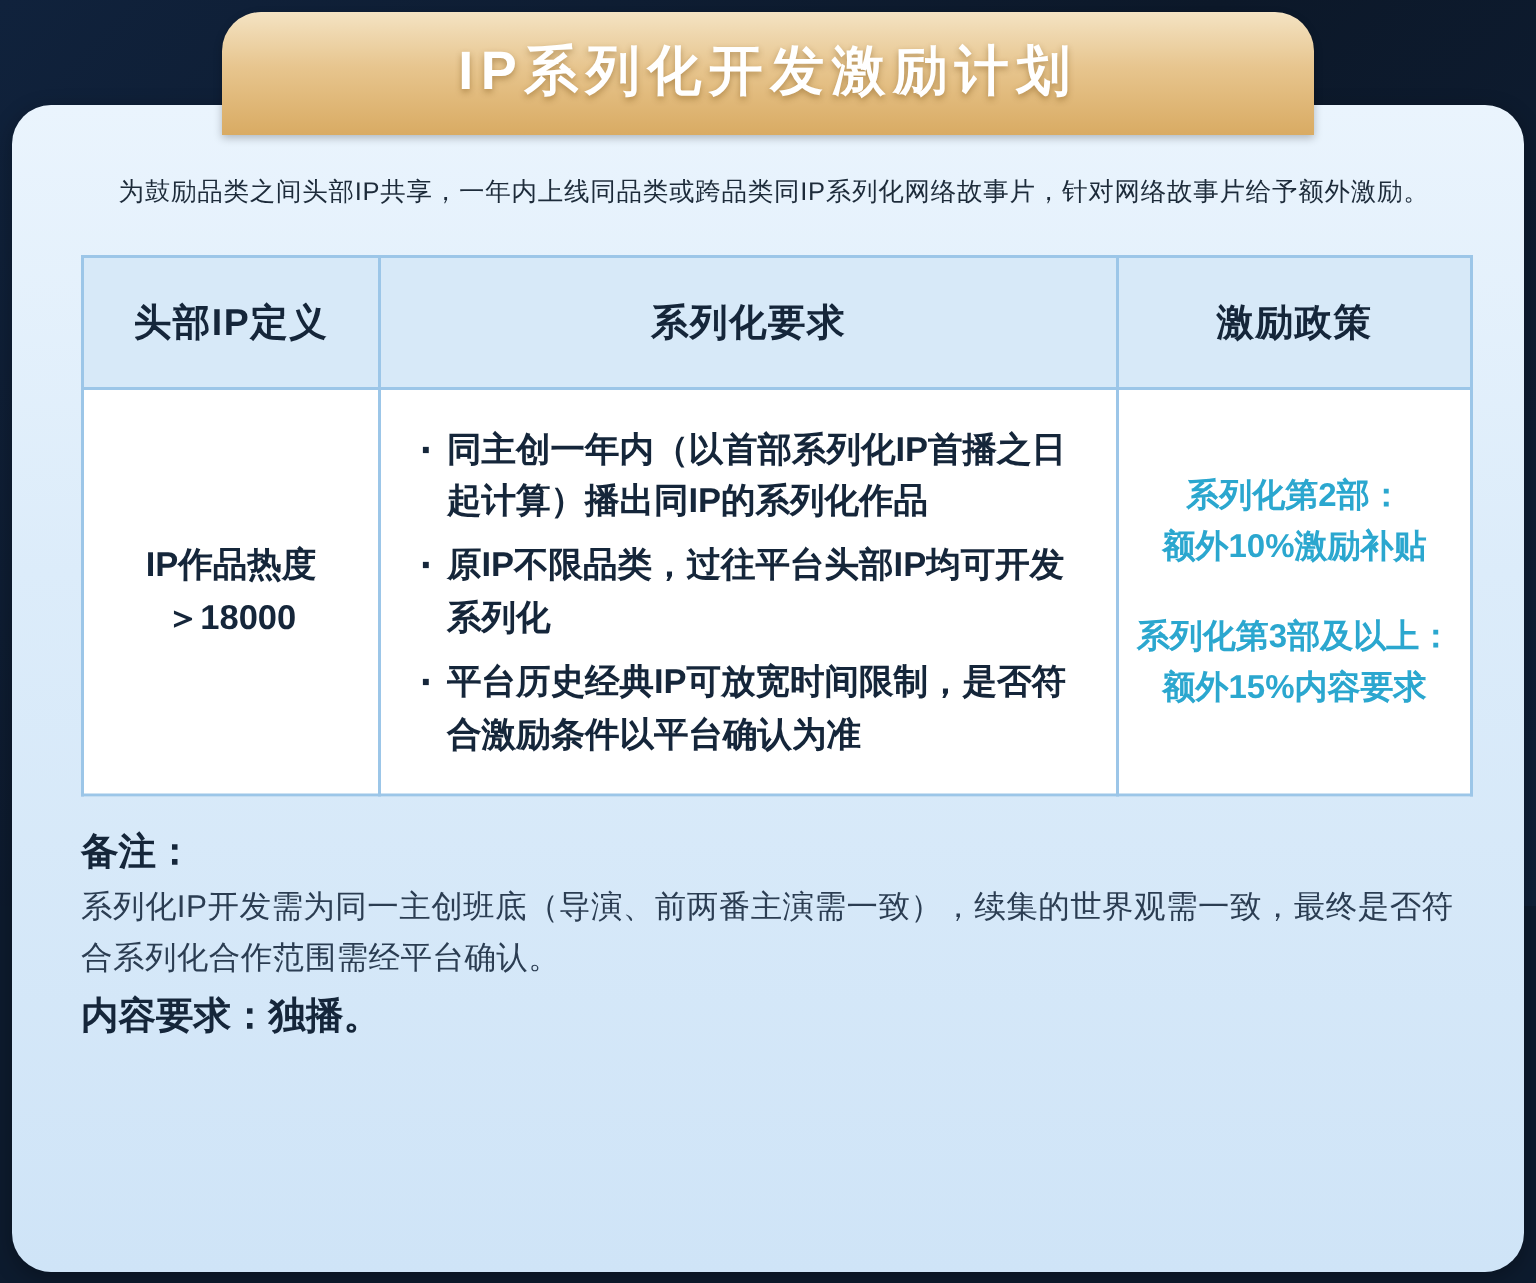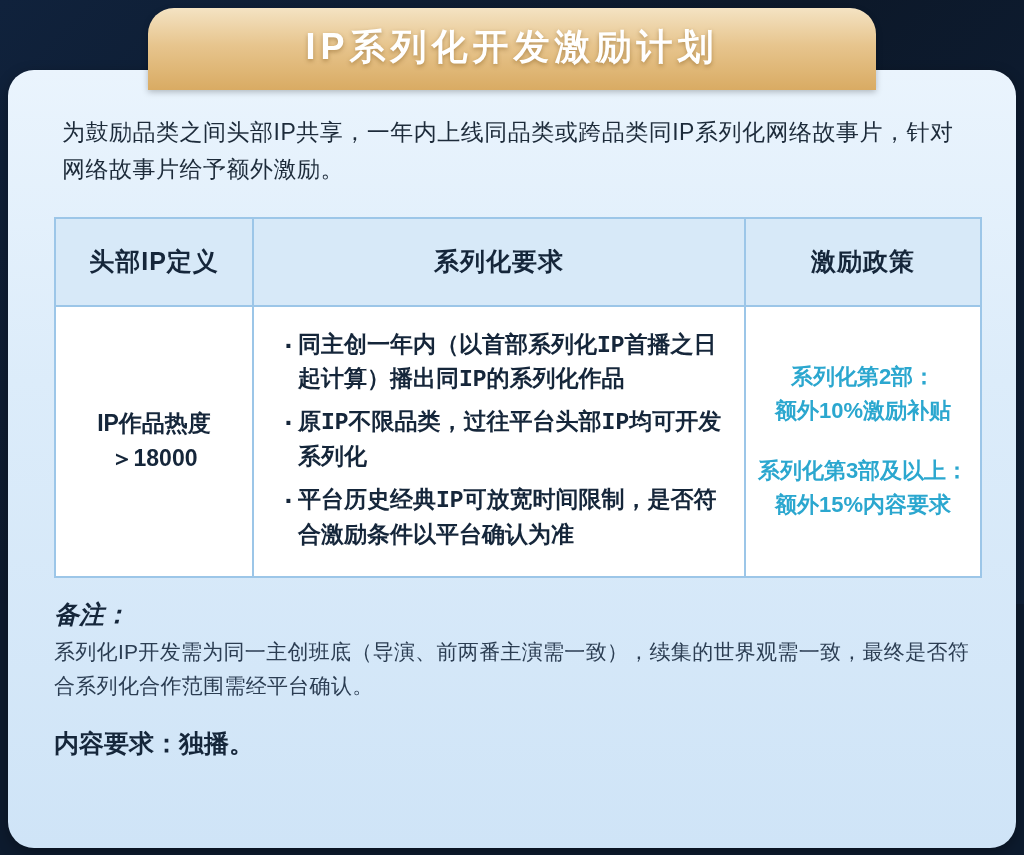--- a/index.html
+++ b/index.html
@@ -53,26 +53,27 @@
     height: 778px;
     border-radius: 26px;
     background: linear-gradient(180deg, #eaf4fd 0%, #dcecfa 40%, #cfe4f7 100%);
     box-shadow: 0 4px 14px rgba(0,0,0,0.3);
     z-index: 2;
     box-sizing: border-box;
     padding: 44px 46px 0 46px;
   }
 
   .intro {
-    font-size: 23px;
+    font-size: 17px;
     line-height: 1.62;
     color: #1d2b3a;
     letter-spacing: 0.5px;
     margin: 0 0 28px 8px;
     max-width: 920px;
+    text-align: center;
   }
 
   
   .tbl {
     width: 926px;
     margin: 0 auto;
     border-collapse: collapse;
     border: 2px solid #9cc6e8;
     background: #ffffff;
     table-layout: fixed;
@@ -101,21 +102,20 @@
     line-height: 1.55;
     padding: 10px 8px;
   }
   .cell-req {
     padding: 22px 20px 22px 22px;
   }
   .req-list {
     margin: 0;
     padding: 0;
     list-style: none;
-    font-family: Liberation Mono, monospace;
   }
   .req-list li {
     position: relative;
     padding-left: 22px;
     font-size: 23px;
     font-weight: bold;
     line-height: 1.52;
     color: #15263a;
     margin-bottom: 8px;
   }
@@ -144,33 +144,32 @@
   
   .notes {
     width: 926px;
     margin: 20px auto 0 auto;
   }
   .notes-title {
     font-size: 25px;
     font-weight: bold;
     color: #15263a;
     margin-bottom: 4px;
-    font-style: italic;
   }
   .notes-line {
     font-size: 21px;
     color: #2b3d52;
     line-height: 1.62;
     letter-spacing: 0.3px;
   }
   .notes-req {
     font-size: 25px;
     font-weight: bold;
     color: #15263a;
-    margin-top: 24px;
+    margin-top: 4px;
   }
 </style>
 </head>
 <body>
 
 <div class="page">
 
   <div class="title-tab">
     <div class="title-text">IP系列化开发激励计划</div>
   </div>

